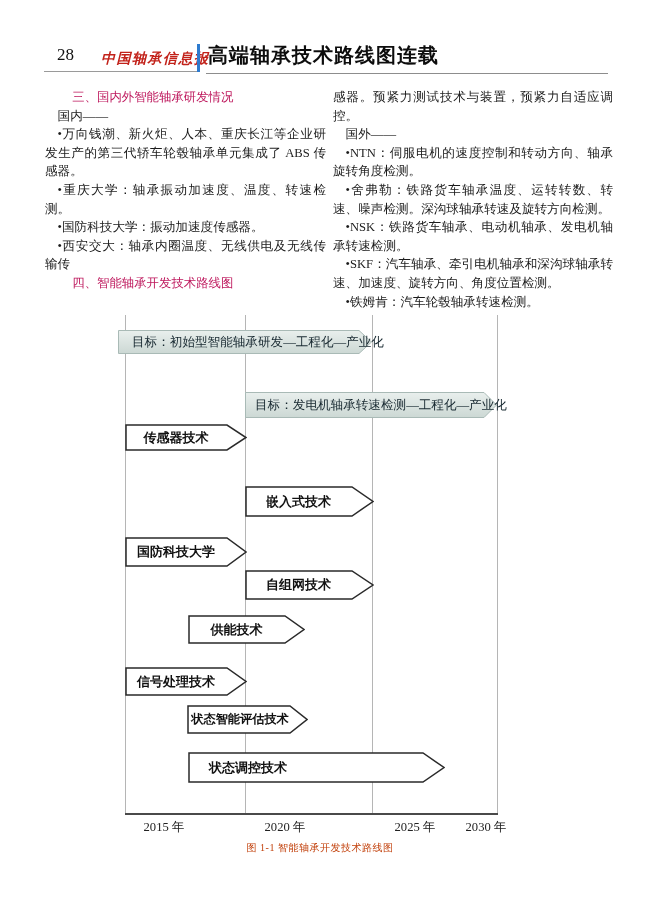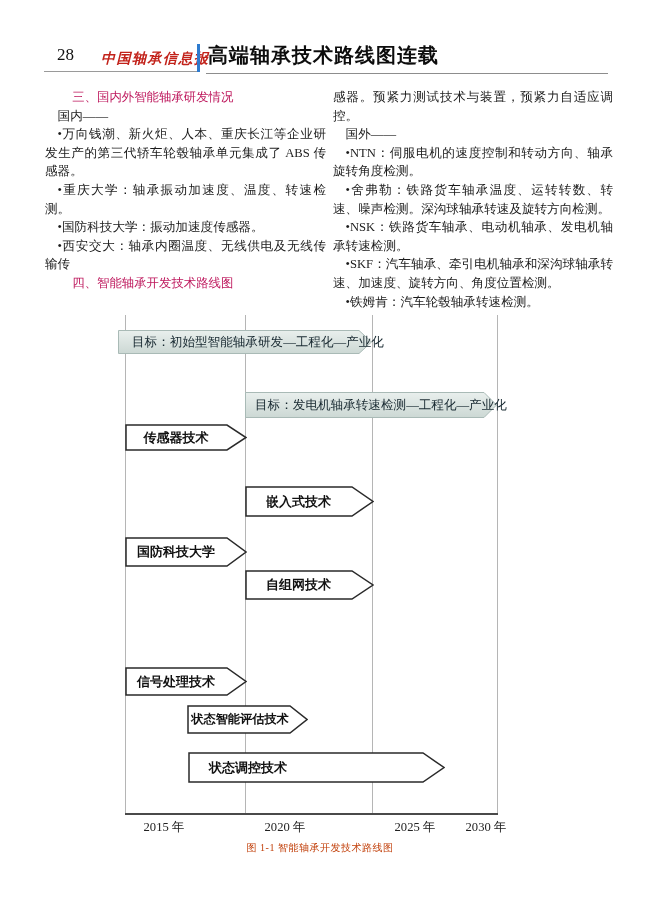--- a/index.html
+++ b/index.html
@@ -126,20 +126,26 @@
       <span class="lbl" style="line-height:30px;width:102px;font-weight:600">国防科技大学</span>
     </div>
 
     <div class="shape" style="left:245px;top:570px;width:129px;height:30px">
       <svg width="129" height="30" viewBox="0 0 129 30">
         <polygon points="1,1 107,1 128,15 107,29 1,29" fill="#ffffff" stroke="#2a2a2a" stroke-width="1.5"></polygon>
       </svg>
       <span class="lbl" style="line-height:30px;width:107px;font-weight:600">自组网技术</span>
     </div>
 
+    <div class="shape" style="left:188px;top:615px;width:117px;height:29px">
+      <svg width="117" height="29" viewBox="0 0 117 29">
+        <polygon points="1,1 97,1 116,14.5 97,28 1,28" fill="#ffffff" stroke="#2a2a2a" stroke-width="1.5"></polygon>
+      </svg>
+      <span class="lbl" style="line-height:29px;width:97px;font-weight:600">供能技术</span>
+    </div>
 
     <div class="shape" style="left:125px;top:667px;width:122px;height:29px">
       <svg width="122" height="29" viewBox="0 0 122 29">
         <polygon points="1,1 102,1 121,14.5 102,28 1,28" fill="#ffffff" stroke="#2a2a2a" stroke-width="1.5"></polygon>
       </svg>
       <span class="lbl" style="line-height:29px;width:102px;font-weight:600">信号处理技术</span>
     </div>
 
     <div class="shape" style="left:187px;top:705px;width:121px;height:29px">
       <svg width="121" height="29" viewBox="0 0 121 29">

